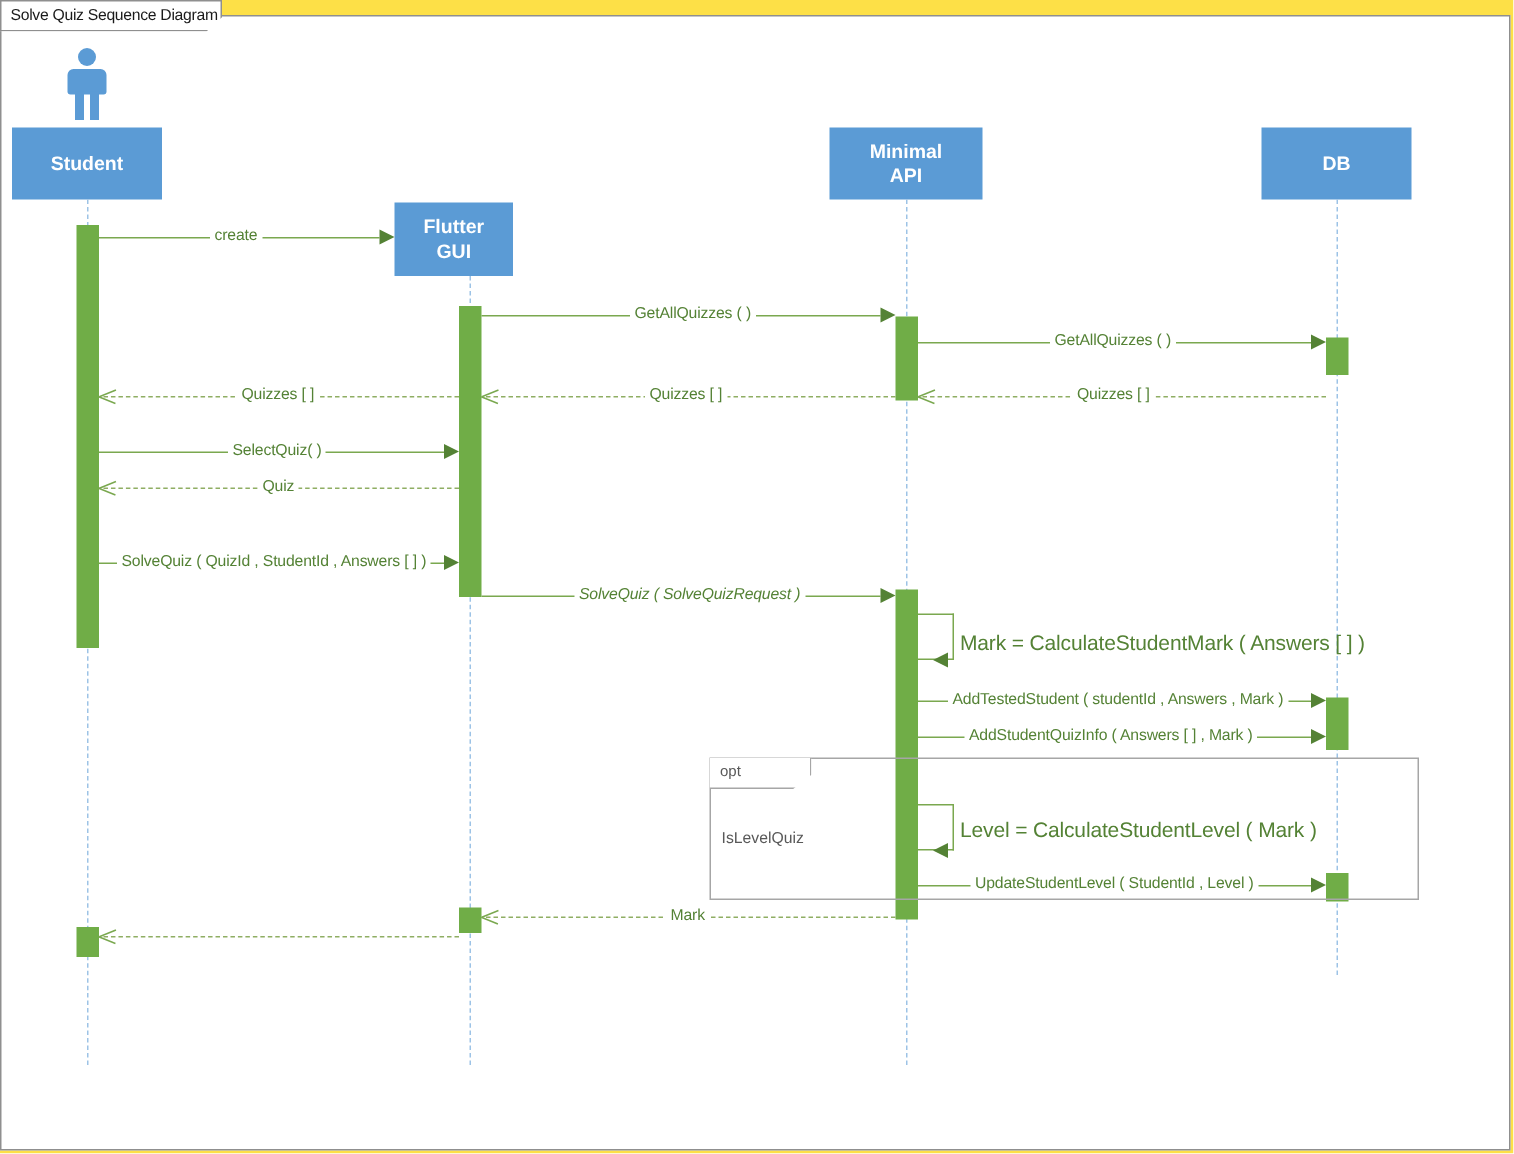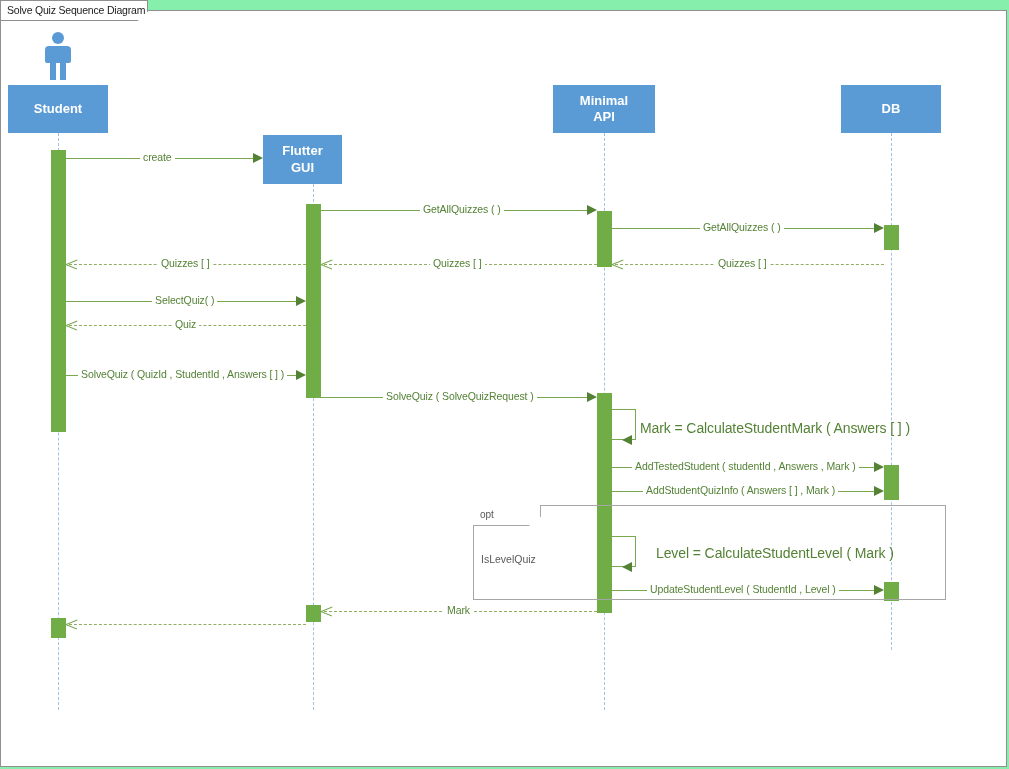--- a/index.html
+++ b/index.html
@@ -6,21 +6,21 @@
   html, body {
     margin: 0;
     padding: 0;
     background: #ffffff;
     font-family: "Liberation Sans", sans-serif;
   }
   #canvas {
     position: relative;
     width: 1009px;
     height: 769px;
-    background: #86efac;
+    background: #fde047;
     overflow: hidden;
   }
   
   .page-border {
     position: absolute;
     left: 0px;
     top: 10px;
     width: 1007px;
     height: 757px;
     border: 1px solid #8f8f8f;
@@ -286,37 +286,37 @@
   <div class="msg-line dashed" style="left:69px; top:325px; width:237px;"></div>
   <div class="arrow open-left" style="left:66px; top:320px;"></div>
   <div class="msg-label" style="left:172px; top:318px;">Quiz</div>
 
   <div class="msg-line" style="left:66px; top:375px; width:230px;"></div>
   <div class="arrow solid-right" style="left:296px; top:370px;"></div>
   <div class="msg-label" style="left:78px; top:368px;">SolveQuiz ( QuizId , StudentId , Answers [ ] )</div>
 
   <div class="msg-line" style="left:321px; top:397px; width:266px;"></div>
   <div class="arrow solid-right" style="left:587px; top:392px;"></div>
-  <div class="msg-label" style="left:383px; top:390px;">SolveQuiz ( SolveQuizRequest )</div>
+  <div class="msg-label" style="left:383px; top:390px;font-style:italic;">SolveQuiz ( SolveQuizRequest )</div>
 
   <div class="selfcall" style="left:612px; top:409px; width:24px; height:31px;"></div>
   <div class="arrow solid-right" style="left:622px; top:435px; transform:rotate(180deg);"></div>
   <div class="selfcall-label" style="left:640px; top:420px;">Mark = CalculateStudentMark ( Answers [ ] )</div>
 
   <div class="msg-line" style="left:612px; top:467px; width:262px;"></div>
   <div class="arrow solid-right" style="left:874px; top:462px;"></div>
   <div class="msg-label" style="left:632px; top:460px;">AddTestedStudent ( studentId , Answers , Mark )</div>
 
   <div class="msg-line" style="left:612px; top:491px; width:262px;"></div>
   <div class="arrow solid-right" style="left:874px; top:486px;"></div>
   <div class="msg-label" style="left:643px; top:484px;">AddStudentQuizInfo ( Answers [ ] , Mark )</div>
 
   <div class="selfcall" style="left:612px; top:536px; width:24px; height:31px;"></div>
   <div class="arrow solid-right" style="left:622px; top:562px; transform:rotate(180deg);"></div>
-  <div class="selfcall-label" style="left:640px; top:545px;margin-left:16px;">Level = CalculateStudentLevel ( Mark )</div>
+  <div class="selfcall-label" style="left:640px; top:545px;">Level = CalculateStudentLevel ( Mark )</div>
 
   <div class="msg-line" style="left:612px; top:590px; width:262px;"></div>
   <div class="arrow solid-right" style="left:874px; top:585px;"></div>
   <div class="msg-label" style="left:647px; top:583px;">UpdateStudentLevel ( StudentId , Level )</div>
 
   <div class="msg-line dashed" style="left:324px; top:611px; width:273px;"></div>
   <div class="arrow open-left" style="left:321px; top:606px;"></div>
   <div class="msg-label" style="left:444px; top:604px;">Mark</div>
 
   <div class="msg-line dashed" style="left:69px; top:624px; width:237px;"></div>

